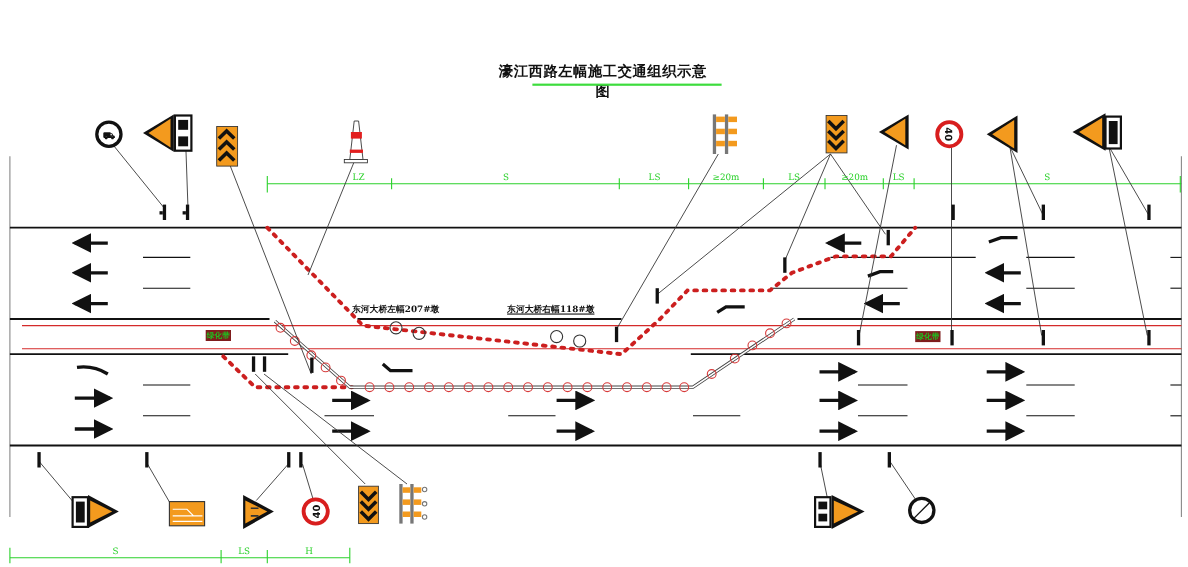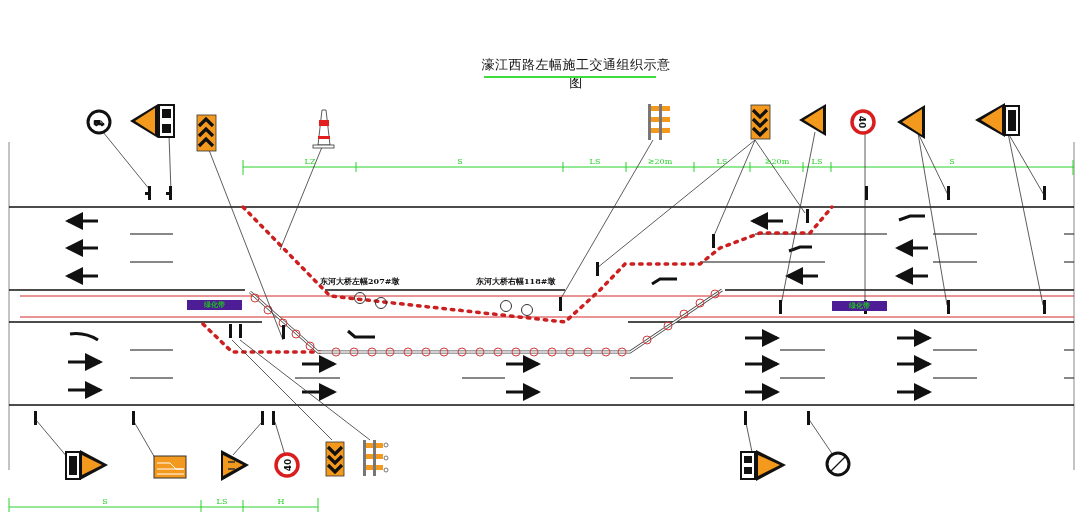--- a/index.html
+++ b/index.html
@@ -1,26 +1,26 @@
 <!DOCTYPE html>
 <html><head>
 <meta charset="utf-8">
 <style>
   html, body { margin: 0; padding: 0; background: #ffffff; }
   body { width: 1080px; height: 515px; overflow: hidden; position: relative; font-family: "DejaVu Sans", sans-serif; }
   #stage { position: absolute; left: 0; top: 0; width: 1080px; height: 515px; }
   .title {
-    position: absolute; left: 476px; top: 56px; width: 200px; text-align: center;
-    font-family: "DejaVu Serif", serif; font-weight: normal; font-size: 13px; color: #111;
+    position: absolute; left: 448px; top: 56px; width: 200px; text-align: center;
+    font-family: "DejaVu Serif", serif; font-weight: bold; font-size: 13px; color: #111;
     letter-spacing: 0.5px;
   }
   .title-underline { position: absolute; left: 484px; top: 76px; width: 172px; height: 2px; background: #3ddc3d; }
   .lbl { position: absolute; font-size: 8px; font-weight: bold; color: #111; font-family: "DejaVu Serif", serif; white-space: nowrap; }
   .dim { position: absolute; font-size: 8px; color: #2bd12b; font-family: "DejaVu Serif", serif; white-space: nowrap; transform: translateX(-50%); }
-  .green-tag { position: absolute; font-size: 7px; color: #1fbf1f; background: #4c1d95; font-weight: bold; padding: 0 17px; white-space: nowrap; }
+  .green-tag { position: absolute; font-size: 7px; color: #1fbf1f; background: #7f1d1d; font-weight: bold; padding: 0 1px; white-space: nowrap; }
 </style>
 </head>
 <body>
 
 <svg id="stage" width="1080" height="515" viewBox="0 0 1080 515" xmlns="http://www.w3.org/2000/svg">
 
   <line x1="9" y1="142" x2="9" y2="470" stroke="#888" stroke-width="1"></line>
   <line x1="1074" y1="142" x2="1074" y2="470" stroke="#888" stroke-width="1"></line>
 
   <g stroke="#111" stroke-width="1.6">
@@ -329,25 +329,25 @@
   <g>
     <circle cx="838" cy="464" r="11" fill="#fff" stroke="#111" stroke-width="3"></circle>
     <line x1="831" y1="471" x2="845" y2="457" stroke="#111" stroke-width="1.2"></line>
   </g>
 </svg>
 
 <div class="title">濠江西路左幅施工交通组织示意图</div>
 <div class="title-underline"></div>
 
 <div class="lbl" style="left:320px;top:276px;">东河大桥左幅207#墩</div>
-<div class="lbl" style="left:476px;top:276px;">东河大桥右幅118#墩</div>
+<div class="lbl" style="left:461px;top:276px;text-decoration:underline;">东河大桥右幅118#墩</div>
 <div class="green-tag" style="left:187px;top:300px;">绿化带</div>
 <div class="green-tag" style="left:832px;top:301px;">绿化带</div>
 
-<div class="dim" style="left:300px;top:157px;padding-left:20px;">LZ</div>
+<div class="dim" style="left:316px;top:157px;padding-left:20px;">LZ</div>
 <div class="dim" style="left:460px;top:157px;">S</div>
 <div class="dim" style="left:595px;top:157px;">LS</div>
 <div class="dim" style="left:660px;top:157px;">≥20m</div>
 <div class="dim" style="left:722px;top:157px;">LS</div>
 <div class="dim" style="left:777px;top:157px;">≥20m</div>
 <div class="dim" style="left:817px;top:157px;">LS</div>
 <div class="dim" style="left:952px;top:157px;">S</div>
 
 <div class="dim" style="left:105px;top:497px;">S</div>
 <div class="dim" style="left:222px;top:497px;">LS</div>

